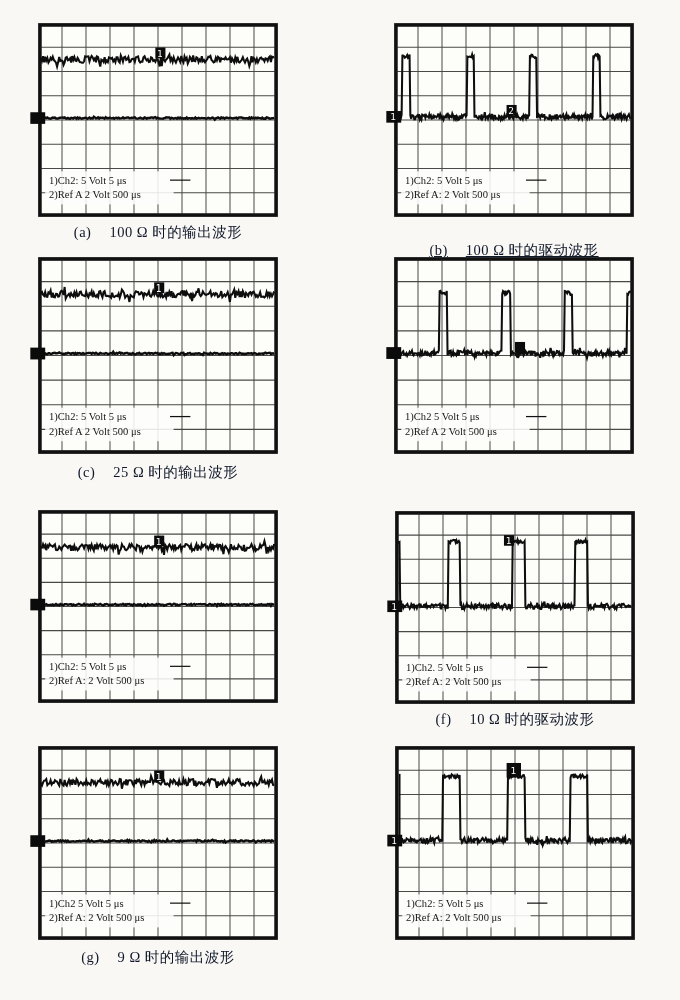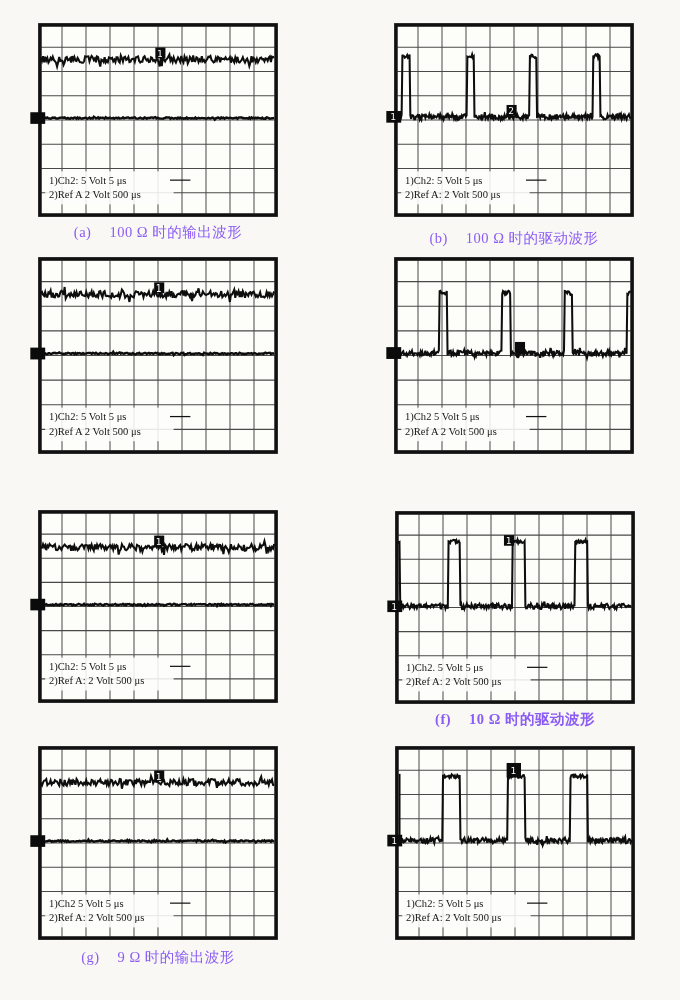--- a/index.html
+++ b/index.html
@@ -14,21 +14,21 @@
   .panel{position:absolute;}
   .scope{
     display:block;
     background:#fdfdfa;
     overflow:visible;
   }
   .caption{
     width:240px;
     text-align:center;
     font-size:14.5px;
-    color:#8b5cf6;
+    color:#0f172a;
     letter-spacing:0.5px;
     white-space:nowrap;
   }
   .cap-label{margin-right:18px;}
   .cap-text{}
   svg text.ann{
     font-family:"Liberation Serif","DejaVu Serif",serif;
     font-size:4.4px;
     fill:#151515;
   }
@@ -100,21 +100,21 @@
           <path d="M 1.2 38.70 L 1.20 38.28 L 1.53 39.64 L 1.86 39.35 L 2.19 38.32 L 2.52 39.00 L 2.85 39.25 L 3.18 37.77 L 3.51 13.05 L 3.84 13.83 L 4.17 13.74 L 4.50 14.31 L 4.83 14.11 L 5.16 13.84 L 5.49 13.26 L 5.82 14.34 L 6.15 14.00 L 6.48 12.97 L 6.81 38.06 L 7.14 39.46 L 7.47 38.06 L 7.80 38.08 L 8.13 38.40 L 8.46 39.72 L 8.79 39.70 L 9.12 38.60 L 9.45 38.54 L 9.78 38.08 L 10.11 38.64 L 10.44 37.63 L 10.77 39.74 L 11.10 38.97 L 11.43 39.77 L 11.76 37.76 L 12.09 37.94 L 12.42 38.30 L 12.75 37.99 L 13.08 39.08 L 13.41 38.07 L 13.74 38.58 L 14.07 38.57 L 14.40 38.94 L 14.73 37.66 L 15.06 38.71 L 15.39 38.19 L 15.72 39.38 L 16.05 39.24 L 16.38 38.33 L 16.71 38.96 L 17.04 38.39 L 17.37 38.65 L 17.70 38.94 L 18.03 38.49 L 18.36 37.66 L 18.69 37.72 L 19.02 39.69 L 19.35 37.67 L 19.68 38.46 L 20.01 39.41 L 20.34 38.74 L 20.67 39.79 L 21.00 38.69 L 21.33 38.89 L 21.66 38.21 L 21.99 38.75 L 22.32 37.05 L 22.65 38.30 L 22.98 39.16 L 23.31 38.26 L 23.64 38.68 L 23.97 38.90 L 24.30 37.39 L 24.63 38.18 L 24.96 39.36 L 25.29 38.08 L 25.62 39.42 L 25.95 38.59 L 26.28 39.75 L 26.61 38.91 L 26.94 39.78 L 27.27 39.52 L 27.60 38.15 L 27.93 39.44 L 28.26 38.15 L 28.59 38.79 L 28.92 37.96 L 29.25 37.71 L 29.58 37.63 L 29.91 38.58 L 30.24 38.11 L 30.57 13.90 L 30.90 14.08 L 31.23 13.92 L 31.56 13.85 L 31.89 13.99 L 32.22 14.10 L 32.55 12.99 L 32.88 14.37 L 33.21 13.89 L 33.54 39.01 L 33.87 38.30 L 34.20 38.30 L 34.53 38.89 L 34.86 39.18 L 35.19 39.48 L 35.52 38.44 L 35.85 38.62 L 36.18 39.26 L 36.51 37.67 L 36.84 39.49 L 37.17 38.88 L 37.50 38.54 L 37.83 36.79 L 38.16 39.37 L 38.49 38.68 L 38.82 38.54 L 39.15 39.48 L 39.48 38.22 L 39.81 37.80 L 40.14 38.60 L 40.47 39.66 L 40.80 37.45 L 41.13 39.30 L 41.46 39.73 L 41.79 38.23 L 42.12 38.29 L 42.45 39.46 L 42.78 39.31 L 43.11 39.40 L 43.44 39.69 L 43.77 38.30 L 44.10 38.62 L 44.43 39.80 L 44.76 38.86 L 45.09 39.69 L 45.42 38.84 L 45.75 39.42 L 46.08 37.94 L 46.41 39.06 L 46.74 38.96 L 47.07 37.92 L 47.40 38.37 L 47.73 38.06 L 48.06 39.80 L 48.39 38.10 L 48.72 38.70 L 49.05 38.04 L 49.38 38.83 L 49.71 39.50 L 50.04 38.55 L 50.37 38.53 L 50.70 37.81 L 51.03 39.24 L 51.36 37.78 L 51.69 38.64 L 52.02 38.99 L 52.35 39.17 L 52.68 39.64 L 53.01 39.17 L 53.34 38.70 L 53.67 39.56 L 54.00 38.07 L 54.33 38.72 L 54.66 38.13 L 54.99 39.17 L 55.32 37.70 L 55.65 39.43 L 55.98 38.30 L 56.31 38.12 L 56.64 13.27 L 56.97 13.91 L 57.30 13.09 L 57.63 13.14 L 57.96 13.92 L 58.29 14.07 L 58.62 14.39 L 58.95 14.16 L 59.28 14.43 L 59.61 38.76 L 59.94 38.71 L 60.27 37.68 L 60.60 38.13 L 60.93 39.08 L 61.26 37.95 L 61.59 37.73 L 61.92 38.70 L 62.25 38.64 L 62.58 37.63 L 62.91 39.45 L 63.24 38.81 L 63.57 38.91 L 63.90 39.23 L 64.23 39.61 L 64.56 39.62 L 64.89 37.75 L 65.22 39.11 L 65.55 39.68 L 65.88 38.21 L 66.21 39.71 L 66.54 38.29 L 66.87 39.64 L 67.20 37.86 L 67.53 38.94 L 67.86 37.65 L 68.19 39.73 L 68.52 38.57 L 68.85 38.55 L 69.18 38.18 L 69.51 38.93 L 69.84 38.84 L 70.17 38.22 L 70.50 37.73 L 70.83 39.14 L 71.16 39.68 L 71.49 38.41 L 71.82 37.63 L 72.15 39.59 L 72.48 37.87 L 72.81 39.24 L 73.14 38.78 L 73.47 39.04 L 73.80 39.03 L 74.13 38.40 L 74.46 37.76 L 74.79 39.33 L 75.12 37.95 L 75.45 39.08 L 75.78 38.53 L 76.11 39.00 L 76.44 38.55 L 76.77 39.40 L 77.10 37.85 L 77.43 39.33 L 77.76 38.87 L 78.09 38.35 L 78.42 39.48 L 78.75 38.26 L 79.08 38.13 L 79.41 38.71 L 79.74 37.66 L 80.07 39.00 L 80.40 39.57 L 80.73 37.94 L 81.06 38.14 L 81.39 39.17 L 81.72 37.99 L 82.05 37.13 L 82.38 39.77 L 82.71 38.73 L 83.04 13.39 L 83.37 14.14 L 83.70 13.29 L 84.03 12.94 L 84.36 13.37 L 84.69 13.04 L 85.02 14.40 L 85.35 13.30 L 85.68 13.77 L 86.01 38.31 L 86.34 38.08 L 86.67 38.79 L 87.00 38.80 L 87.33 39.67 L 87.66 39.46 L 87.99 39.72 L 88.32 39.55 L 88.65 39.36 L 88.98 37.89 L 89.31 38.83 L 89.64 38.42 L 89.97 38.18 L 90.30 38.47 L 90.63 38.25 L 90.96 39.70 L 91.29 37.99 L 91.62 38.47 L 91.95 39.71 L 92.28 39.20 L 92.61 37.84 L 92.94 37.72 L 93.27 39.74 L 93.60 38.80 L 93.93 37.04 L 94.26 38.63 L 94.59 37.73 L 94.92 39.60 L 95.25 38.73 L 95.58 38.06 L 95.91 39.15 L 96.24 38.09 L 96.57 38.96 L 96.90 39.75 L 97.23 38.53 L 97.56 38.29 L 97.89 37.68 L 98.22 38.81 L 98.55 39.47" fill="none" stroke="#0e0e0e" stroke-width="0.85"></path>
           <rect x="-3.2" y="36.300000000000004" width="6.2" height="4.8" fill="#0b0b0b"></rect>
           <text x="-1.6" y="40.1" class="digit">1</text>
           <rect x="46.9" y="33.8" width="4.2" height="4.4" fill="#0b0b0b"></rect>
           <text x="47.6" y="37.6" class="digit">2</text>
           <rect x="3" y="61.2" width="53.5" height="13.6" fill="#fdfdfa" opacity="0.88"></rect>
           <line x1="55" y1="64.8" x2="63.5" y2="64.8" stroke="#111" stroke-width="0.5"></line>
           <text x="4.6" y="66.4" class="ann">1)Ch2: 5 Volt 5 μs</text>
           <text x="4.6" y="72.2" class="ann">2)Ref A: 2 Volt 500 μs</text>
         </svg>
-        <div class="caption" style="margin-top: 12px;"><span class="cap-label">(b)</span><span class="cap-text">100 Ω 时的驱动波形</span></div>
+        <div class="caption" style="margin-top: 24px; text-decoration: underline;"><span class="cap-label">(b)</span><span class="cap-text">100 Ω 时的驱动波形</span></div>
       </div>
       <div class="panel" style="left: 38px; top: 257px;">
         <svg class="scope" width="240" height="197" viewBox="0 0 100 80" preserveAspectRatio="none">
           <rect x="0.8" y="0.8" width="98.4" height="78.4" fill="none" stroke="#111" stroke-width="1.5"></rect>
           <g stroke="#222" stroke-width="0.42" opacity="0.82">
             <line x1="10" y1="0.8" x2="10" y2="79.2"></line>
             <line x1="20" y1="0.8" x2="20" y2="79.2"></line>
             <line x1="30" y1="0.8" x2="30" y2="79.2"></line>
             <line x1="40" y1="0.8" x2="40" y2="79.2"></line>
             <line x1="50" y1="0.8" x2="50" y2="79.2"></line>
@@ -133,20 +133,21 @@
           <path d="M 1.2 15.20 L 1.20 14.46 L 1.65 14.17 L 2.10 15.31 L 2.55 15.79 L 3.00 14.22 L 3.45 16.05 L 3.90 16.16 L 4.35 14.40 L 4.80 14.79 L 5.25 13.61 L 5.70 16.45 L 6.15 14.52 L 6.60 16.27 L 7.05 16.36 L 7.50 15.01 L 7.95 15.06 L 8.40 16.14 L 8.85 15.95 L 9.30 14.26 L 9.75 13.70 L 10.20 14.09 L 10.65 15.40 L 11.10 12.18 L 11.55 16.89 L 12.00 15.98 L 12.45 15.50 L 12.90 14.97 L 13.35 16.03 L 13.80 14.77 L 14.25 15.56 L 14.70 15.98 L 15.15 14.38 L 15.60 15.87 L 16.05 14.24 L 16.50 15.86 L 16.95 15.66 L 17.40 14.23 L 17.85 14.06 L 18.30 15.31 L 18.75 15.54 L 19.20 15.78 L 19.65 15.91 L 20.10 14.17 L 20.55 15.61 L 21.00 16.32 L 21.45 14.76 L 21.90 15.19 L 22.35 13.95 L 22.80 16.29 L 23.25 14.61 L 23.70 15.78 L 24.15 16.19 L 24.60 15.44 L 25.05 16.24 L 25.50 13.99 L 25.95 13.82 L 26.40 15.33 L 26.85 16.37 L 27.30 14.24 L 27.75 13.84 L 28.20 15.70 L 28.65 15.86 L 29.10 15.77 L 29.55 15.98 L 30.00 15.99 L 30.45 16.53 L 30.90 14.51 L 31.35 16.08 L 31.80 16.29 L 32.25 15.87 L 32.70 15.73 L 33.15 15.92 L 33.60 14.89 L 34.05 16.58 L 34.50 15.22 L 34.95 13.24 L 35.40 13.85 L 35.85 14.64 L 36.30 16.51 L 36.75 15.89 L 37.20 15.55 L 37.65 16.20 L 38.10 18.24 L 38.55 15.54 L 39.00 15.90 L 39.45 16.20 L 39.90 16.45 L 40.35 14.56 L 40.80 13.93 L 41.25 14.20 L 41.70 14.23 L 42.15 15.24 L 42.60 15.11 L 43.05 14.33 L 43.50 14.67 L 43.95 16.32 L 44.40 14.69 L 44.85 14.93 L 45.30 15.54 L 45.75 15.00 L 46.20 13.99 L 46.65 15.80 L 47.10 16.14 L 47.55 15.31 L 48.00 13.86 L 48.45 15.21 L 48.90 13.86 L 49.35 15.05 L 49.80 15.96 L 50.25 16.07 L 50.70 14.37 L 51.15 15.94 L 51.60 15.12 L 52.05 16.35 L 52.50 16.01 L 52.95 15.10 L 53.40 16.42 L 53.85 14.16 L 54.30 16.07 L 54.75 14.14 L 55.20 15.28 L 55.65 13.89 L 56.10 16.55 L 56.55 15.21 L 57.00 16.25 L 57.45 16.31 L 57.90 15.42 L 58.35 15.03 L 58.80 14.92 L 59.25 15.22 L 59.70 14.07 L 60.15 13.89 L 60.60 15.64 L 61.05 13.63 L 61.50 15.96 L 61.95 14.23 L 62.40 15.14 L 62.85 15.27 L 63.30 16.24 L 63.75 14.57 L 64.20 17.87 L 64.65 15.21 L 65.10 16.07 L 65.55 15.49 L 66.00 14.14 L 66.45 14.20 L 66.90 12.75 L 67.35 15.26 L 67.80 15.86 L 68.25 15.30 L 68.70 14.02 L 69.15 14.79 L 69.60 15.16 L 70.05 15.46 L 70.50 15.11 L 70.95 15.03 L 71.40 14.64 L 71.85 13.86 L 72.30 15.87 L 72.75 15.23 L 73.20 14.77 L 73.65 15.49 L 74.10 14.69 L 74.55 14.90 L 75.00 16.25 L 75.45 16.04 L 75.90 15.32 L 76.35 13.86 L 76.80 16.26 L 77.25 15.73 L 77.70 15.22 L 78.15 15.90 L 78.60 15.30 L 79.05 14.26 L 79.50 15.62 L 79.95 18.26 L 80.40 15.20 L 80.85 15.18 L 81.30 14.36 L 81.75 13.29 L 82.20 16.57 L 82.65 14.29 L 83.10 14.99 L 83.55 13.87 L 84.00 16.26 L 84.45 14.03 L 84.90 16.31 L 85.35 13.89 L 85.80 14.91 L 86.25 16.53 L 86.70 14.58 L 87.15 15.13 L 87.60 15.78 L 88.05 14.52 L 88.50 14.27 L 88.95 15.29 L 89.40 14.32 L 89.85 14.10 L 90.30 15.04 L 90.75 16.09 L 91.20 15.47 L 91.65 16.26 L 92.10 15.57 L 92.55 14.36 L 93.00 16.19 L 93.45 16.11 L 93.90 16.09 L 94.35 16.42 L 94.80 16.04 L 95.25 14.25 L 95.70 15.77 L 96.15 14.13 L 96.60 16.00 L 97.05 14.90 L 97.50 15.94 L 97.95 15.01 L 98.40 14.02" fill="none" stroke="#0e0e0e" stroke-width="0.85"></path>
           <path d="M 1.2 39.20 L 1.20 38.90 L 1.65 39.47 L 2.10 39.04 L 2.55 38.94 L 3.00 39.15 L 3.45 39.45 L 3.90 39.47 L 4.35 39.08 L 4.80 39.08 L 5.25 39.38 L 5.70 39.33 L 6.15 39.08 L 6.60 38.98 L 7.05 38.91 L 7.50 39.18 L 7.95 39.05 L 8.40 39.03 L 8.85 38.79 L 9.30 39.03 L 9.75 39.15 L 10.20 39.36 L 10.65 39.31 L 11.10 39.41 L 11.55 39.13 L 12.00 39.25 L 12.45 38.93 L 12.90 39.02 L 13.35 39.18 L 13.80 39.38 L 14.25 39.06 L 14.70 38.98 L 15.15 39.47 L 15.60 38.97 L 16.05 39.41 L 16.50 39.06 L 16.95 39.18 L 17.40 39.05 L 17.85 39.29 L 18.30 39.38 L 18.75 39.01 L 19.20 39.36 L 19.65 39.24 L 20.10 39.19 L 20.55 39.02 L 21.00 38.97 L 21.45 38.93 L 21.90 39.00 L 22.35 39.33 L 22.80 38.96 L 23.25 39.06 L 23.70 39.27 L 24.15 38.90 L 24.60 39.23 L 25.05 39.41 L 25.50 39.29 L 25.95 38.98 L 26.40 39.17 L 26.85 39.24 L 27.30 39.24 L 27.75 39.28 L 28.20 39.03 L 28.65 39.11 L 29.10 39.45 L 29.55 39.38 L 30.00 39.14 L 30.45 39.03 L 30.90 39.25 L 31.35 38.54 L 31.80 39.29 L 32.25 39.32 L 32.70 38.98 L 33.15 39.30 L 33.60 38.91 L 34.05 38.74 L 34.50 39.24 L 34.95 38.95 L 35.40 39.21 L 35.85 39.26 L 36.30 39.09 L 36.75 38.97 L 37.20 38.98 L 37.65 39.31 L 38.10 39.21 L 38.55 39.29 L 39.00 39.46 L 39.45 38.99 L 39.90 39.30 L 40.35 39.59 L 40.80 39.47 L 41.25 39.15 L 41.70 39.29 L 42.15 38.96 L 42.60 39.37 L 43.05 39.31 L 43.50 39.41 L 43.95 39.11 L 44.40 38.99 L 44.85 38.96 L 45.30 39.42 L 45.75 39.09 L 46.20 38.92 L 46.65 39.28 L 47.10 39.09 L 47.55 39.08 L 48.00 39.32 L 48.45 39.15 L 48.90 38.92 L 49.35 39.15 L 49.80 38.94 L 50.25 39.47 L 50.70 39.26 L 51.15 39.40 L 51.60 39.02 L 52.05 39.35 L 52.50 39.02 L 52.95 39.27 L 53.40 39.48 L 53.85 39.34 L 54.30 39.31 L 54.75 39.27 L 55.20 39.23 L 55.65 38.97 L 56.10 38.93 L 56.55 39.84 L 57.00 39.38 L 57.45 39.02 L 57.90 39.04 L 58.35 39.27 L 58.80 39.41 L 59.25 39.41 L 59.70 38.97 L 60.15 39.10 L 60.60 38.92 L 61.05 39.79 L 61.50 39.48 L 61.95 39.44 L 62.40 39.09 L 62.85 39.19 L 63.30 38.97 L 63.75 39.46 L 64.20 39.34 L 64.65 39.29 L 65.10 39.48 L 65.55 39.18 L 66.00 39.17 L 66.45 39.24 L 66.90 39.08 L 67.35 39.17 L 67.80 39.45 L 68.25 39.45 L 68.70 39.78 L 69.15 38.91 L 69.60 39.09 L 70.05 39.16 L 70.50 39.32 L 70.95 39.27 L 71.40 39.45 L 71.85 38.92 L 72.30 39.26 L 72.75 39.40 L 73.20 39.05 L 73.65 38.92 L 74.10 39.21 L 74.55 39.00 L 75.00 39.25 L 75.45 39.41 L 75.90 39.47 L 76.35 39.22 L 76.80 39.05 L 77.25 39.37 L 77.70 39.11 L 78.15 39.25 L 78.60 39.52 L 79.05 39.20 L 79.50 39.23 L 79.95 39.44 L 80.40 39.06 L 80.85 39.09 L 81.30 39.27 L 81.75 39.45 L 82.20 39.11 L 82.65 39.10 L 83.10 39.46 L 83.55 39.32 L 84.00 38.90 L 84.45 39.11 L 84.90 39.33 L 85.35 39.25 L 85.80 39.46 L 86.25 39.29 L 86.70 39.37 L 87.15 39.21 L 87.60 39.12 L 88.05 39.18 L 88.50 39.21 L 88.95 39.06 L 89.40 39.41 L 89.85 39.19 L 90.30 39.04 L 90.75 39.20 L 91.20 39.48 L 91.65 39.45 L 92.10 39.21 L 92.55 39.25 L 93.00 39.24 L 93.45 39.22 L 93.90 39.39 L 94.35 39.05 L 94.80 38.86 L 95.25 39.18 L 95.70 39.04 L 96.15 38.93 L 96.60 38.92 L 97.05 39.40 L 97.50 39.13 L 97.95 39.26 L 98.40 39.05" fill="none" stroke="#0e0e0e" stroke-width="1"></path>
           <rect x="-3.2" y="36.800000000000004" width="6.2" height="4.8" fill="#0b0b0b"></rect>
           <rect x="48.4" y="10.299999999999999" width="4.2" height="4.4" fill="#0b0b0b"></rect>
           <text x="49.1" y="14.1" class="digit">1</text>
           <rect x="3" y="61.2" width="53.5" height="13.6" fill="#fdfdfa" opacity="0.88"></rect>
           <line x1="55" y1="64.8" x2="63.5" y2="64.8" stroke="#111" stroke-width="0.5"></line>
           <text x="4.6" y="66.4" class="ann">1)Ch2: 5 Volt 5 μs</text>
           <text x="4.6" y="72.2" class="ann">2)Ref A  2 Volt 500 μs</text>
         </svg>
+        <div class="caption" style="margin-top: 9px;"><span class="cap-label">(c)</span><span class="cap-text">25 Ω 时的输出波形</span></div>
       </div>
       <div class="panel" style="left: 394px; top: 257px;">
         <svg class="scope" width="240" height="197" viewBox="0 0 100 80" preserveAspectRatio="none">
           <rect x="0.8" y="0.8" width="98.4" height="78.4" fill="none" stroke="#111" stroke-width="1.5"></rect>
           <g stroke="#222" stroke-width="0.42" opacity="0.82">
             <line x1="10" y1="0.8" x2="10" y2="79.2"></line>
             <line x1="20" y1="0.8" x2="20" y2="79.2"></line>
             <line x1="30" y1="0.8" x2="30" y2="79.2"></line>
             <line x1="40" y1="0.8" x2="40" y2="79.2"></line>
             <line x1="50" y1="0.8" x2="50" y2="79.2"></line>
@@ -227,21 +228,21 @@
           <path d="M 1.2 12.50 L 1.20 12.64 L 1.53 13.10 L 1.86 12.89 L 2.19 40.19 L 2.52 40.50 L 2.85 39.78 L 3.18 38.40 L 3.51 40.11 L 3.84 39.45 L 4.17 39.75 L 4.50 39.20 L 4.83 38.96 L 5.16 38.55 L 5.49 39.53 L 5.82 39.54 L 6.15 40.44 L 6.48 39.80 L 6.81 38.63 L 7.14 39.21 L 7.47 40.31 L 7.80 38.41 L 8.13 40.21 L 8.46 39.46 L 8.79 39.26 L 9.12 40.30 L 9.45 39.43 L 9.78 38.86 L 10.11 38.73 L 10.44 39.58 L 10.77 38.98 L 11.10 39.72 L 11.43 39.76 L 11.76 39.72 L 12.09 38.86 L 12.42 38.78 L 12.75 40.21 L 13.08 38.92 L 13.41 40.01 L 13.74 39.39 L 14.07 39.36 L 14.40 39.47 L 14.73 39.89 L 15.06 39.13 L 15.39 38.72 L 15.72 38.98 L 16.05 39.72 L 16.38 39.04 L 16.71 39.20 L 17.04 38.80 L 17.37 39.20 L 17.70 39.16 L 18.03 38.89 L 18.36 38.87 L 18.69 38.51 L 19.02 40.35 L 19.35 40.42 L 19.68 38.75 L 20.01 38.86 L 20.34 39.01 L 20.67 39.11 L 21.00 40.40 L 21.33 39.23 L 21.66 39.06 L 21.99 40.48 L 22.32 12.57 L 22.65 12.72 L 22.98 13.21 L 23.31 12.28 L 23.64 12.34 L 23.97 12.26 L 24.30 12.00 L 24.63 12.06 L 24.96 12.05 L 25.29 13.06 L 25.62 12.19 L 25.95 13.14 L 26.28 12.87 L 26.61 12.45 L 26.94 13.16 L 27.27 39.30 L 27.60 38.59 L 27.93 40.65 L 28.26 40.60 L 28.59 39.31 L 28.92 40.57 L 29.25 39.63 L 29.58 39.38 L 29.91 38.45 L 30.24 39.48 L 30.57 39.15 L 30.90 39.27 L 31.23 39.82 L 31.56 40.16 L 31.89 38.69 L 32.22 39.55 L 32.55 40.01 L 32.88 40.41 L 33.21 38.76 L 33.54 38.68 L 33.87 40.12 L 34.20 39.91 L 34.53 38.94 L 34.86 38.95 L 35.19 38.47 L 35.52 39.45 L 35.85 40.04 L 36.18 39.16 L 36.51 39.67 L 36.84 39.20 L 37.17 40.26 L 37.50 39.53 L 37.83 38.99 L 38.16 40.37 L 38.49 39.43 L 38.82 39.09 L 39.15 40.07 L 39.48 39.35 L 39.81 38.89 L 40.14 38.63 L 40.47 39.61 L 40.80 38.49 L 41.13 38.93 L 41.46 40.56 L 41.79 38.62 L 42.12 40.47 L 42.45 38.61 L 42.78 38.99 L 43.11 38.51 L 43.44 39.57 L 43.77 40.08 L 44.10 39.59 L 44.43 39.39 L 44.76 40.50 L 45.09 39.87 L 45.42 39.00 L 45.75 38.58 L 46.08 38.96 L 46.41 40.07 L 46.74 40.56 L 47.07 40.23 L 47.40 38.60 L 47.73 39.92 L 48.06 40.56 L 48.39 38.69 L 48.72 40.54 L 49.05 11.74 L 49.38 12.93 L 49.71 12.78 L 50.04 12.30 L 50.37 12.45 L 50.70 12.85 L 51.03 11.89 L 51.36 13.27 L 51.69 12.54 L 52.02 13.00 L 52.35 12.35 L 52.68 12.75 L 53.01 13.21 L 53.34 13.05 L 53.67 13.05 L 54.00 12.52 L 54.33 39.50 L 54.66 40.39 L 54.99 40.35 L 55.32 39.49 L 55.65 38.86 L 55.98 38.98 L 56.31 39.65 L 56.64 38.42 L 56.97 39.13 L 57.30 39.43 L 57.63 40.47 L 57.96 40.47 L 58.29 39.52 L 58.62 39.60 L 58.95 39.39 L 59.28 38.05 L 59.61 40.44 L 59.94 38.86 L 60.27 40.40 L 60.60 40.58 L 60.93 40.59 L 61.26 38.61 L 61.59 39.39 L 61.92 38.55 L 62.25 37.55 L 62.58 39.68 L 62.91 39.55 L 63.24 39.66 L 63.57 38.60 L 63.90 38.69 L 64.23 40.48 L 64.56 38.83 L 64.89 40.11 L 65.22 38.91 L 65.55 38.51 L 65.88 39.61 L 66.21 38.75 L 66.54 40.29 L 66.87 40.31 L 67.20 38.88 L 67.53 40.04 L 67.86 39.60 L 68.19 39.20 L 68.52 38.68 L 68.85 39.55 L 69.18 40.58 L 69.51 40.12 L 69.84 39.72 L 70.17 38.49 L 70.50 38.88 L 70.83 40.57 L 71.16 39.02 L 71.49 39.66 L 71.82 39.12 L 72.15 40.45 L 72.48 38.77 L 72.81 39.15 L 73.14 40.16 L 73.47 38.74 L 73.80 39.65 L 74.13 40.17 L 74.46 39.13 L 74.79 39.11 L 75.12 12.75 L 75.45 12.43 L 75.78 13.27 L 76.11 12.59 L 76.44 12.16 L 76.77 13.22 L 77.10 13.13 L 77.43 12.28 L 77.76 12.40 L 78.09 13.25 L 78.42 13.11 L 78.75 12.47 L 79.08 12.76 L 79.41 11.87 L 79.74 12.93 L 80.07 12.70 L 80.40 39.00 L 80.73 40.54 L 81.06 39.85 L 81.39 38.57 L 81.72 40.46 L 82.05 39.96 L 82.38 40.08 L 82.71 40.52 L 83.04 39.01 L 83.37 38.67 L 83.70 39.40 L 84.03 39.46 L 84.36 39.32 L 84.69 39.47 L 85.02 39.31 L 85.35 39.56 L 85.68 39.55 L 86.01 38.50 L 86.34 39.14 L 86.67 40.27 L 87.00 38.68 L 87.33 40.12 L 87.66 39.04 L 87.99 38.62 L 88.32 38.47 L 88.65 38.98 L 88.98 39.80 L 89.31 40.52 L 89.64 40.06 L 89.97 39.65 L 90.30 39.56 L 90.63 39.20 L 90.96 39.71 L 91.29 38.92 L 91.62 40.46 L 91.95 39.92 L 92.28 40.59 L 92.61 39.10 L 92.94 39.04 L 93.27 38.71 L 93.60 38.66 L 93.93 39.41 L 94.26 39.77 L 94.59 38.56 L 94.92 38.66 L 95.25 38.52 L 95.58 39.12 L 95.91 39.38 L 96.24 39.77 L 96.57 39.48 L 96.90 39.39 L 97.23 39.16 L 97.56 39.56 L 97.89 39.28 L 98.22 39.60 L 98.55 39.57" fill="none" stroke="#0e0e0e" stroke-width="0.85"></path>
           <rect x="-3.2" y="37.1" width="6.2" height="4.8" fill="#0b0b0b"></rect>
           <text x="-1.6" y="40.9" class="digit">1</text>
           <rect x="45.4" y="10" width="4.2" height="4.4" fill="#0b0b0b"></rect>
           <text x="46.1" y="13.799999999999999" class="digit">1</text>
           <rect x="3" y="61.2" width="53.5" height="13.6" fill="#fdfdfa" opacity="0.88"></rect>
           <line x1="55" y1="64.8" x2="63.5" y2="64.8" stroke="#111" stroke-width="0.5"></line>
           <text x="4.6" y="66.4" class="ann">1)Ch2. 5 Volt 5 μs</text>
           <text x="4.6" y="72.2" class="ann">2)Ref A: 2 Volt 500 μs</text>
         </svg>
-        <div class="caption" style="margin-top: 6px; font-weight: bold;"><span class="cap-label">(f)</span><span class="cap-text">10 Ω 时的驱动波形</span></div>
+        <div class="caption" style="margin-top: 6px;"><span class="cap-label">(f)</span><span class="cap-text">10 Ω 时的驱动波形</span></div>
       </div>
       <div class="panel" style="left: 38px; top: 746px;">
         <svg class="scope" width="240" height="194" viewBox="0 0 100 80" preserveAspectRatio="none">
           <rect x="0.8" y="0.8" width="98.4" height="78.4" fill="none" stroke="#111" stroke-width="1.5"></rect>
           <g stroke="#222" stroke-width="0.42" opacity="0.82">
             <line x1="10" y1="0.8" x2="10" y2="79.2"></line>
             <line x1="20" y1="0.8" x2="20" y2="79.2"></line>
             <line x1="30" y1="0.8" x2="30" y2="79.2"></line>
             <line x1="40" y1="0.8" x2="40" y2="79.2"></line>
             <line x1="50" y1="0.8" x2="50" y2="79.2"></line>

